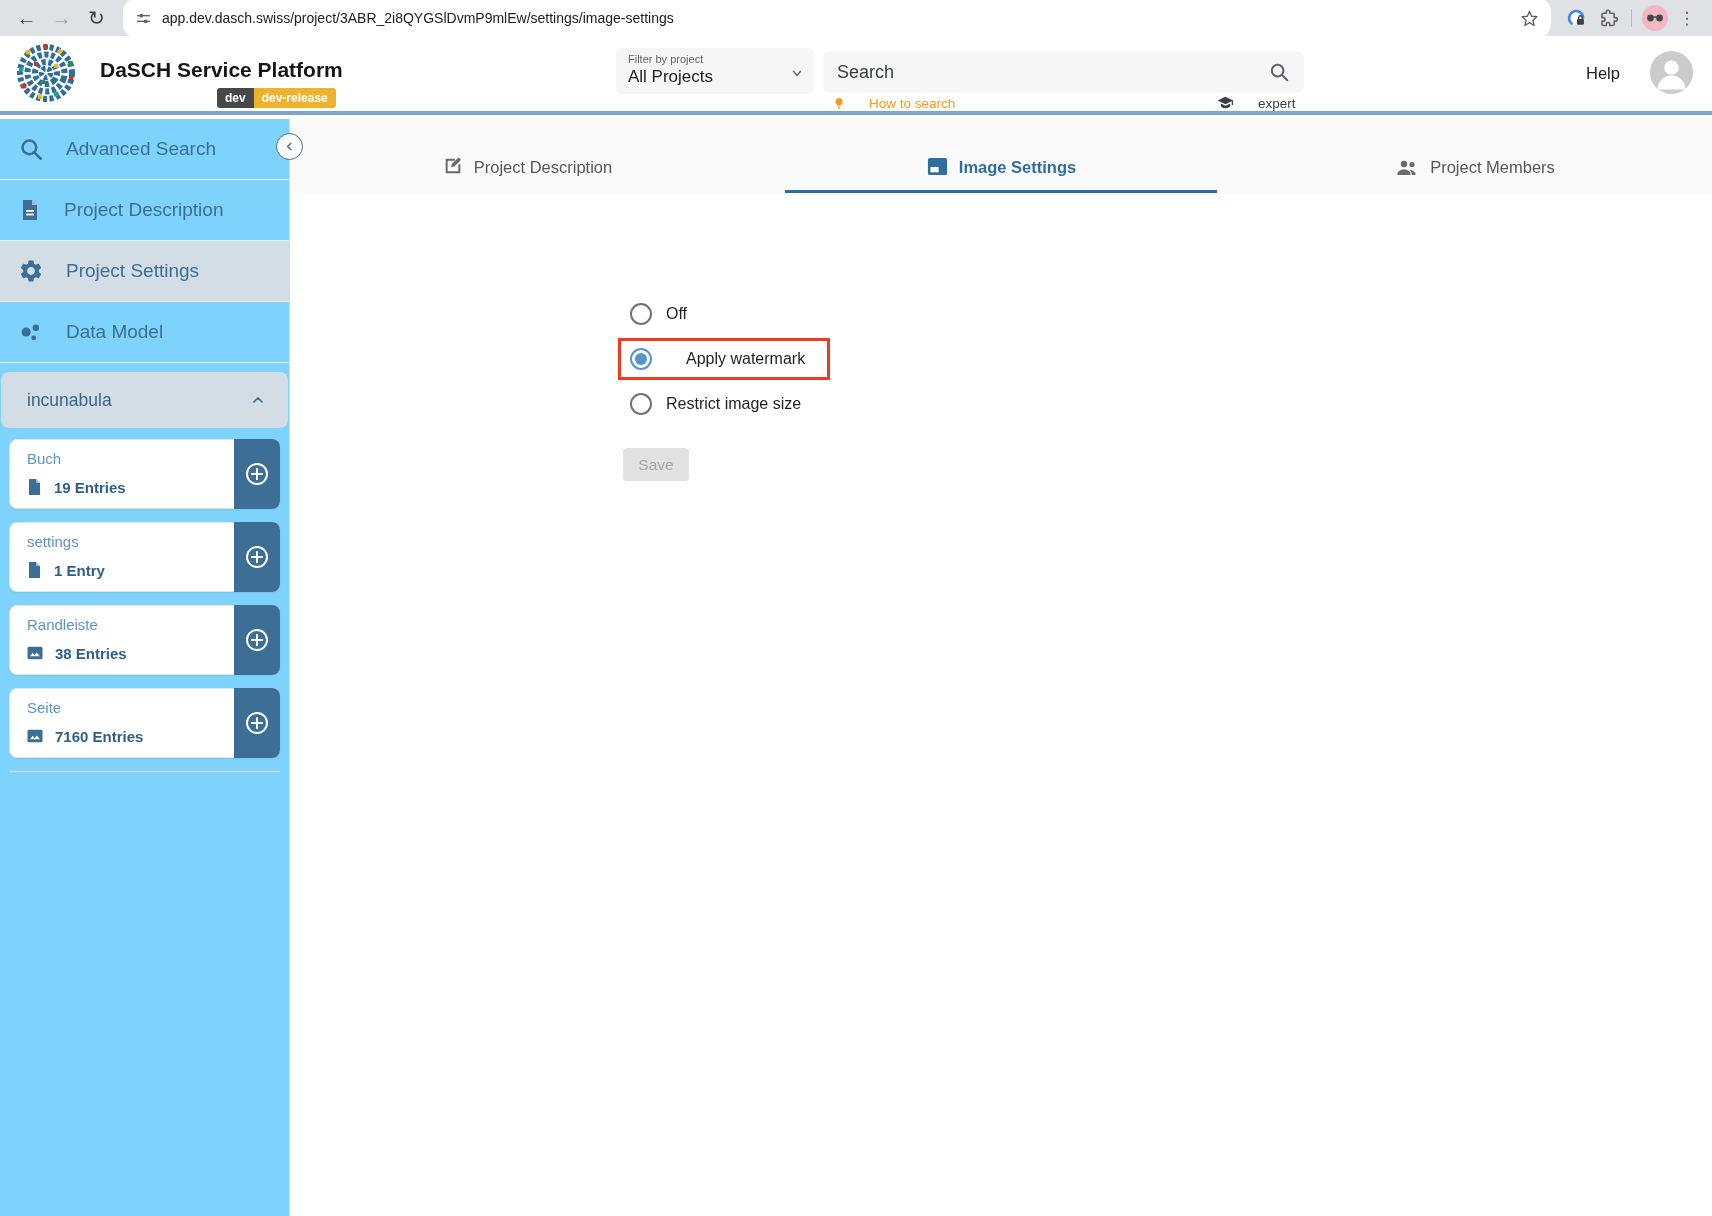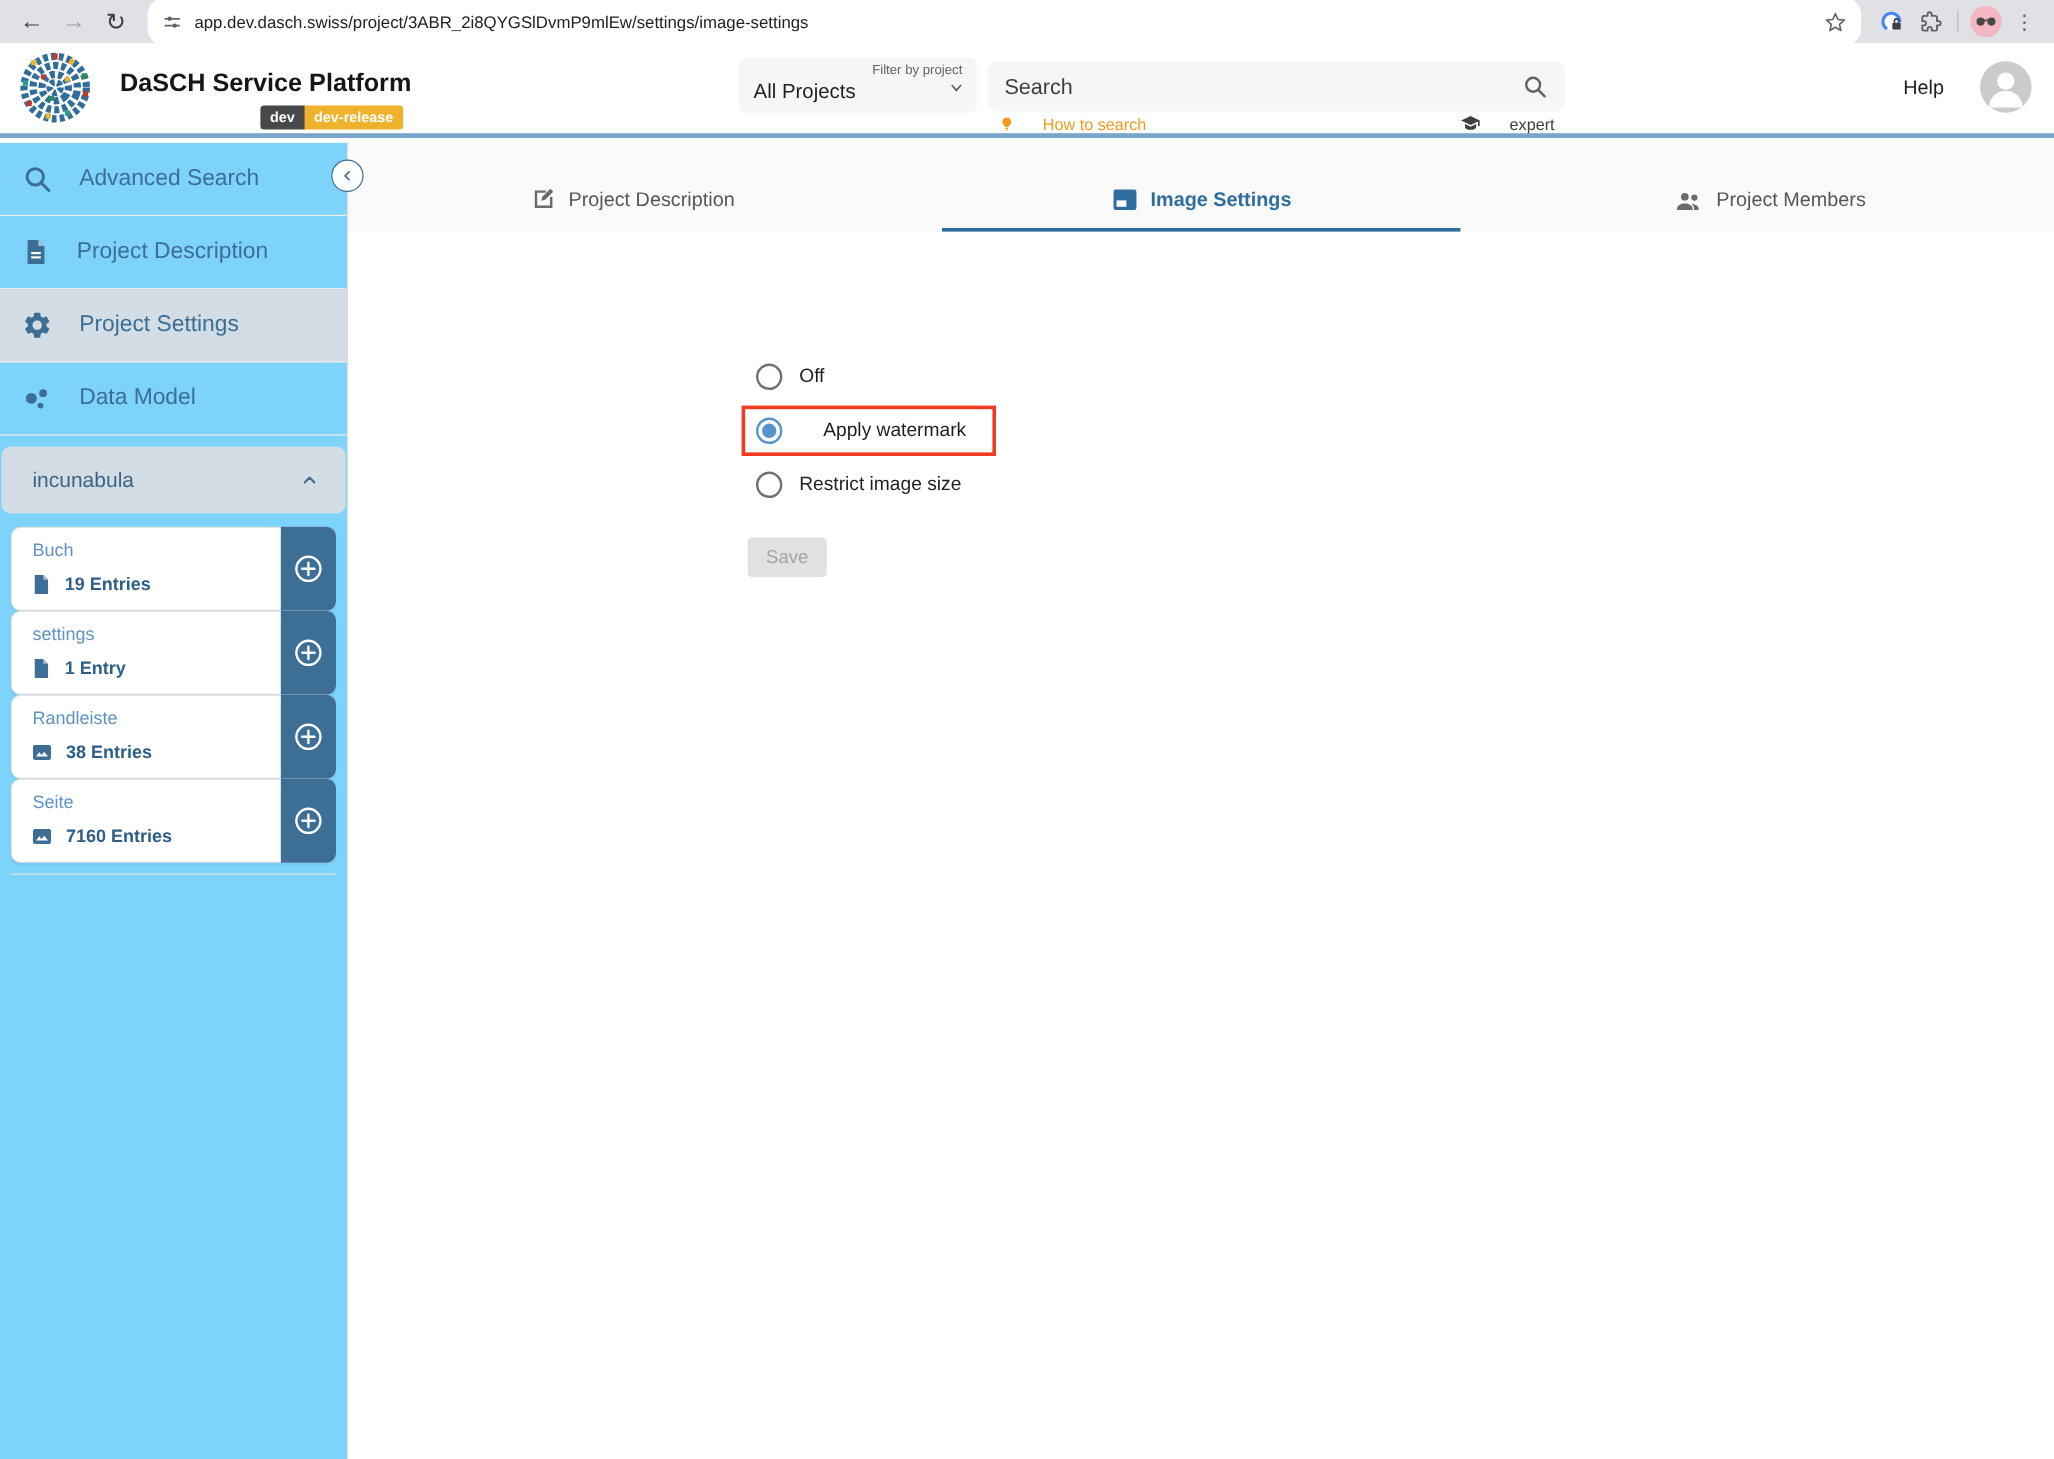--- a/index.html
+++ b/index.html
@@ -29,21 +29,21 @@
     background:#ffffff; border-bottom:4px solid #7ba6cb; }
   .logo{ position:absolute; left:14px; top:6px; }
   .app-title{ position:absolute; left:100px; top:22px; font-size:21px; font-weight:bold; color:#161616; }
   .badge-row{ position:absolute; left:217px; top:52px; display:flex; }
   .badge{ font-size:12px; font-weight:bold; color:#ffffff; padding:3px 8px; }
   .badge.dev{ background:#47484a; border-radius:3px 0 0 3px; }
   .badge.dev-release{ background:#eeb22d; border-radius:0 3px 3px 0; }
 
   .filter-select{ position:absolute; left:616px; top:12px; width:198px; height:46px;
     background:#f6f6f7; border-radius:6px; padding:5px 12px; cursor:pointer; }
-  .filter-label{ font-size:11px; color:#5f6368;text-align:right; }
+  .filter-label{ font-size:11px; color:#5f6368; }
   .filter-value{ font-size:17px; color:#1f1f1f; margin-top:2px; }
   .filter-chevron{ position:absolute; right:10px; top:18px; color:#5f6368; }
 
   .search-box{ position:absolute; left:823px; top:15px; width:481px; height:42px;
     background:#f6f6f7; border-radius:8px; display:flex; align-items:center; padding:0 14px; }
   .search-input{ flex:1; border:none; outline:none; background:transparent;
     font-size:18px; color:#202124; font-family:"Liberation Sans", sans-serif; }
   .search-input::placeholder{ color:#3c4043; opacity:1; }
 
   .how-to-search{ position:absolute; left:832px; top:60px; display:flex; align-items:center; gap:23px;
@@ -66,21 +66,21 @@
     background:#ffffff; border:1.5px solid #3d6e95; color:#3d6e95;
     display:flex; align-items:center; justify-content:center; z-index:3; cursor:pointer; }
 
   .ontology-header{ margin:9px 1px 0 1px; height:56px; background:#d3dde6; border-radius:8px;
     display:flex; align-items:center; justify-content:space-between;
     padding:0 22px 0 26px; cursor:pointer; }
   .ontology-label{ font-size:17.5px; color:#3f6484; }
   .ontology-header .chev{ color:#3d6e95; }
 
   .class-list{ padding:11px 9px 0 9px; }
-  .class-card{ position:relative; height:70px; background:#ffffff;
+  .class-card{ position:relative; height:70px; margin-bottom:13px; background:#ffffff;
     border:1px solid #e4e4e4; border-radius:8px; box-shadow:0 1px 2px rgba(0,0,0,.06); }
   .class-title{ position:absolute; left:17px; top:10px; font-size:15px; color:#5e93c6; }
   .class-count{ position:absolute; left:15px; bottom:11px; display:flex; align-items:center; gap:10px; }
   .class-count .cnt-ic{ color:#3d6e95; }
   .count-text{ font-size:15px; font-weight:bold; color:#2d5f88; }
   .card-action{ position:absolute; right:-1px; top:-1px; bottom:-1px; width:46px; background:#3d6e95;
     border-radius:0 8px 8px 0; display:flex; align-items:center; justify-content:center; cursor:pointer; }
   .list-end-divider{ border-top:1px solid #e0e0e0; margin-top:9px; }
 
   

